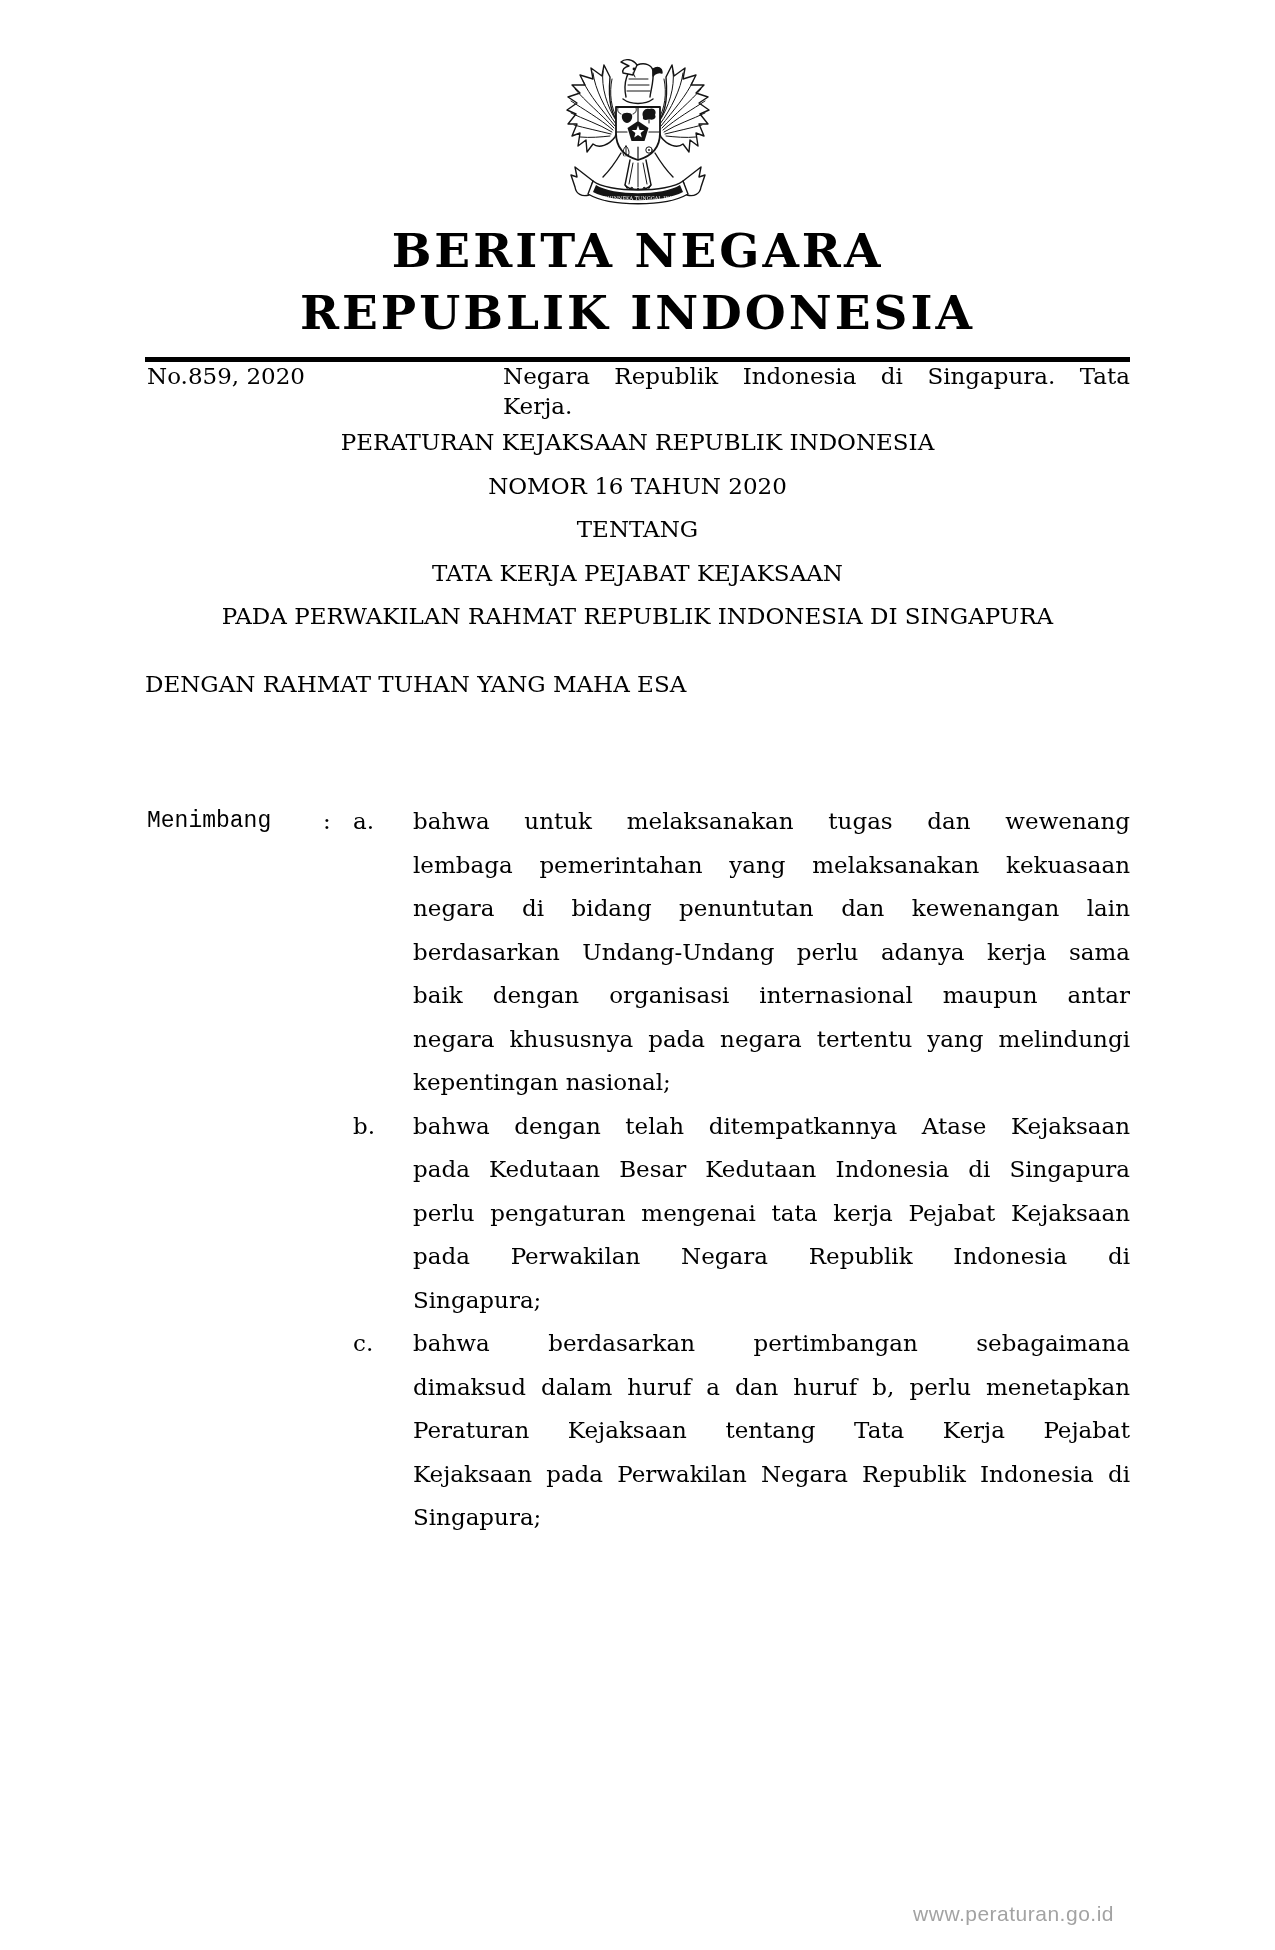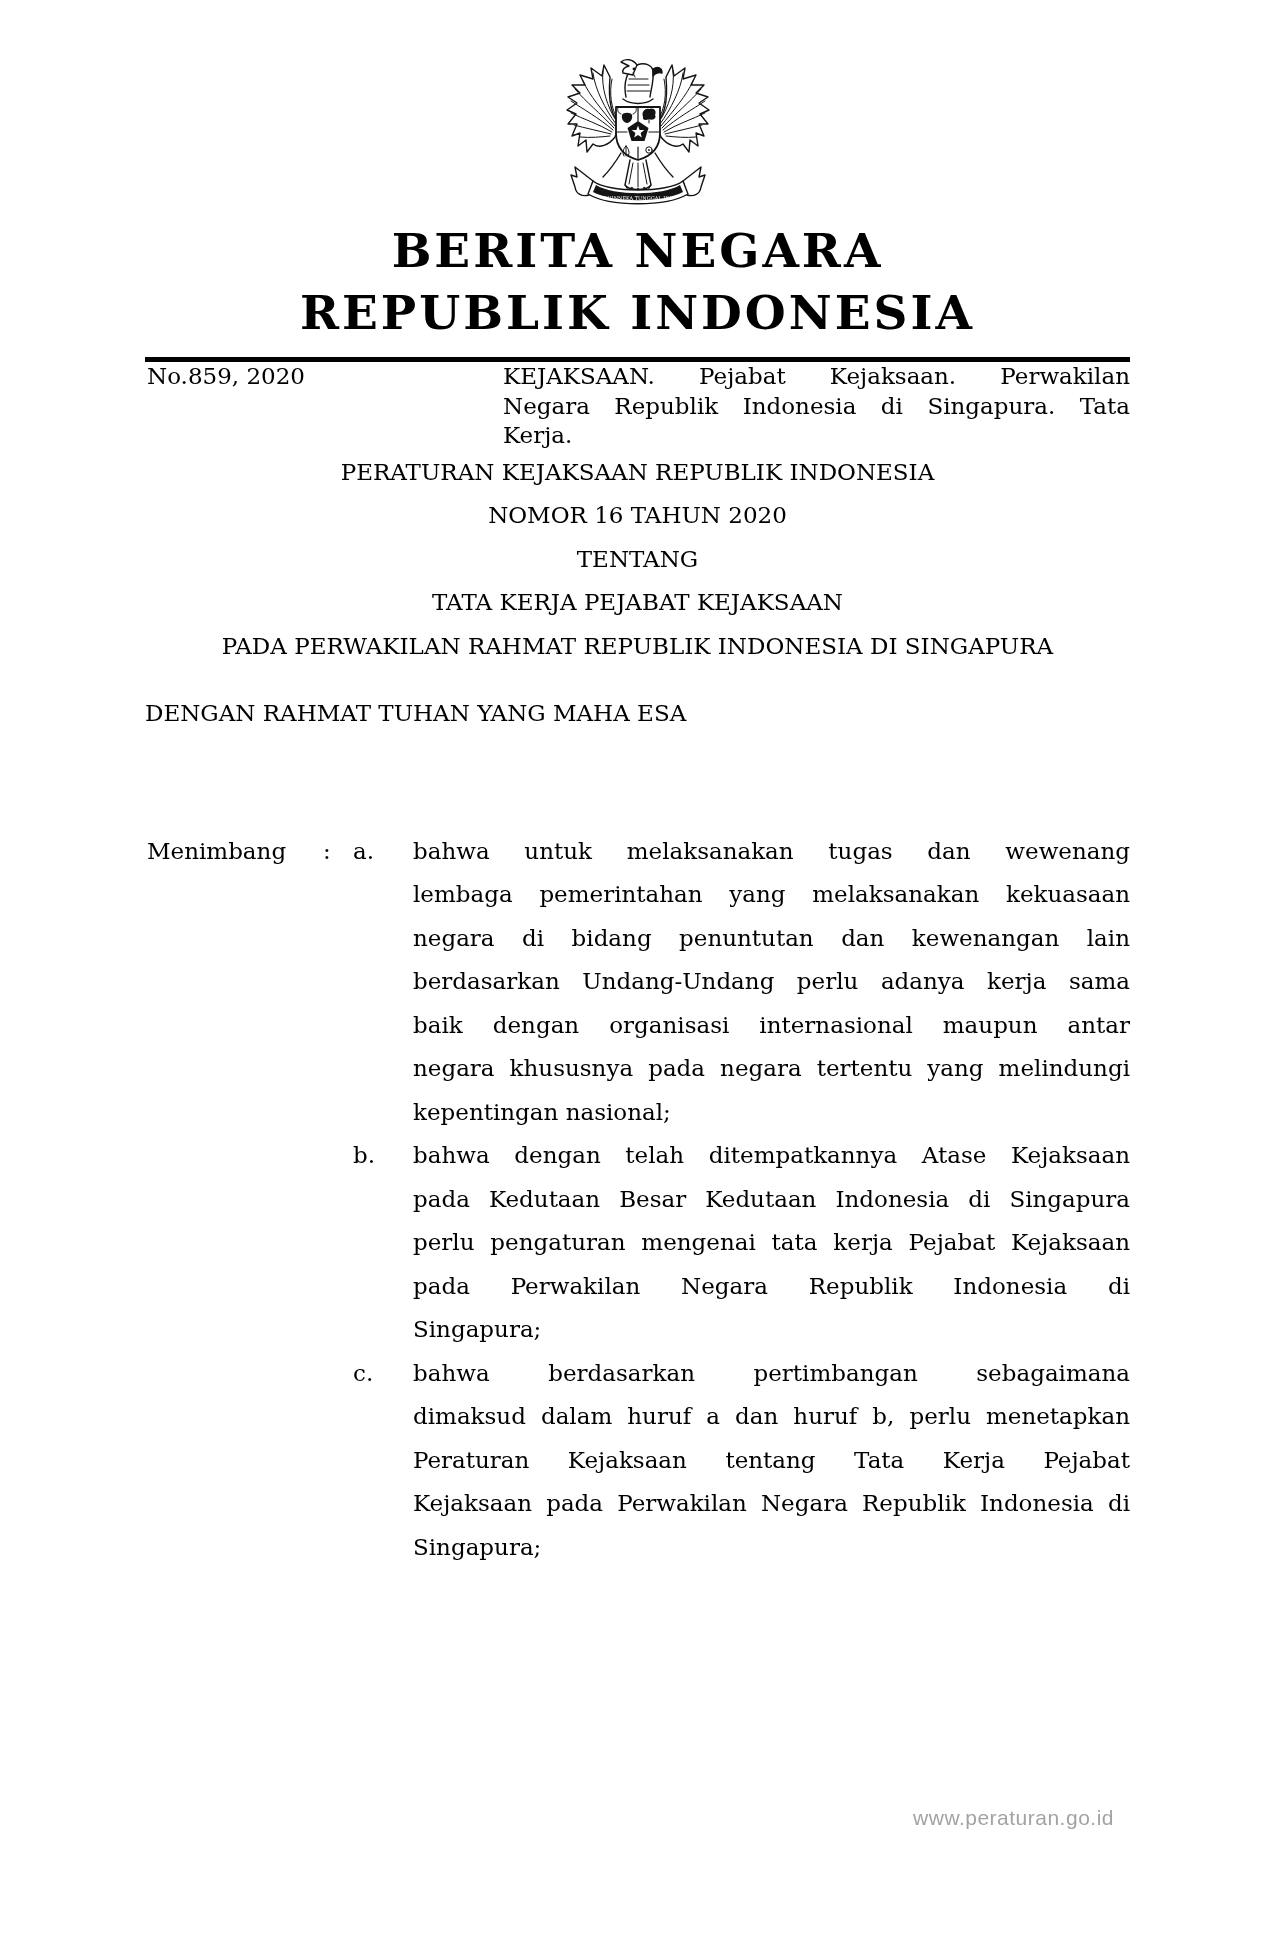--- a/index.html
+++ b/index.html
@@ -30,28 +30,28 @@
   .jline { text-align:justify; text-align-last:justify; }
   .jline.last { text-align-last:left; }
 
   .title-block { text-align:center; font-size:23px; }
   .cline { line-height:43.5px; }
   .invocation { margin-top:24px; font-size:23px; line-height:43.5px; }
   .authority  { margin-top:45px; text-align:center; font-size:23px; line-height:43.5px; }
 
   .considerations { margin-top:94px; font-size:23px; }
   .c-row { display:flex; }
-  .c-label  { width:178px; flex-shrink:0; padding-left:2px; line-height:43.5px; }
+  .c-label  { width:178px; flex-shrink:0; padding-left:2px; line-height:43.5px;font-family:Liberation Mono, monospace; }
   .c-colon  { width:30px;  flex-shrink:0; line-height:43.5px; }
   .c-marker { width:60px;  flex-shrink:0; line-height:43.5px; }
   .c-text   { flex:1; }
   .c-text .jline { line-height:43.5px; }
 
   .watermark {
-    position:absolute; top:1806px; right:161px;
+    position:absolute; top:1902px; right:161px;
     font-family:"Liberation Sans","DejaVu Sans",sans-serif;
     font-size:21px; letter-spacing:0.5px; color:#a3a3a3;
   }
 </style>
 </head>
 <body>
 
 <div class="page">
 
   <header>
@@ -109,21 +109,20 @@
       <div>REPUBLIK INDONESIA</div>
     </div>
   </header>
 
   <main class="content">
     <hr class="rule">
 
     <section class="gazette-row">
       <div class="gazette-no">No.859, 2020</div>
       <div class="gazette-subject">
-          <div class="jline">KEJAKSAAN. Pejabat Kejaksaan. Perwakilan</div>
           <div class="jline">Negara Republik Indonesia di Singapura. Tata</div>
           <div class="jline last">Kerja.</div>
         </div>
     </section>
 
     <section class="title-block">
       <div class="cline">PERATURAN KEJAKSAAN REPUBLIK INDONESIA</div>
       <div class="cline">NOMOR 16 TAHUN 2020</div>
       <div class="cline">TENTANG</div>
       <div class="cline">TATA KERJA PEJABAT KEJAKSAAN</div>

